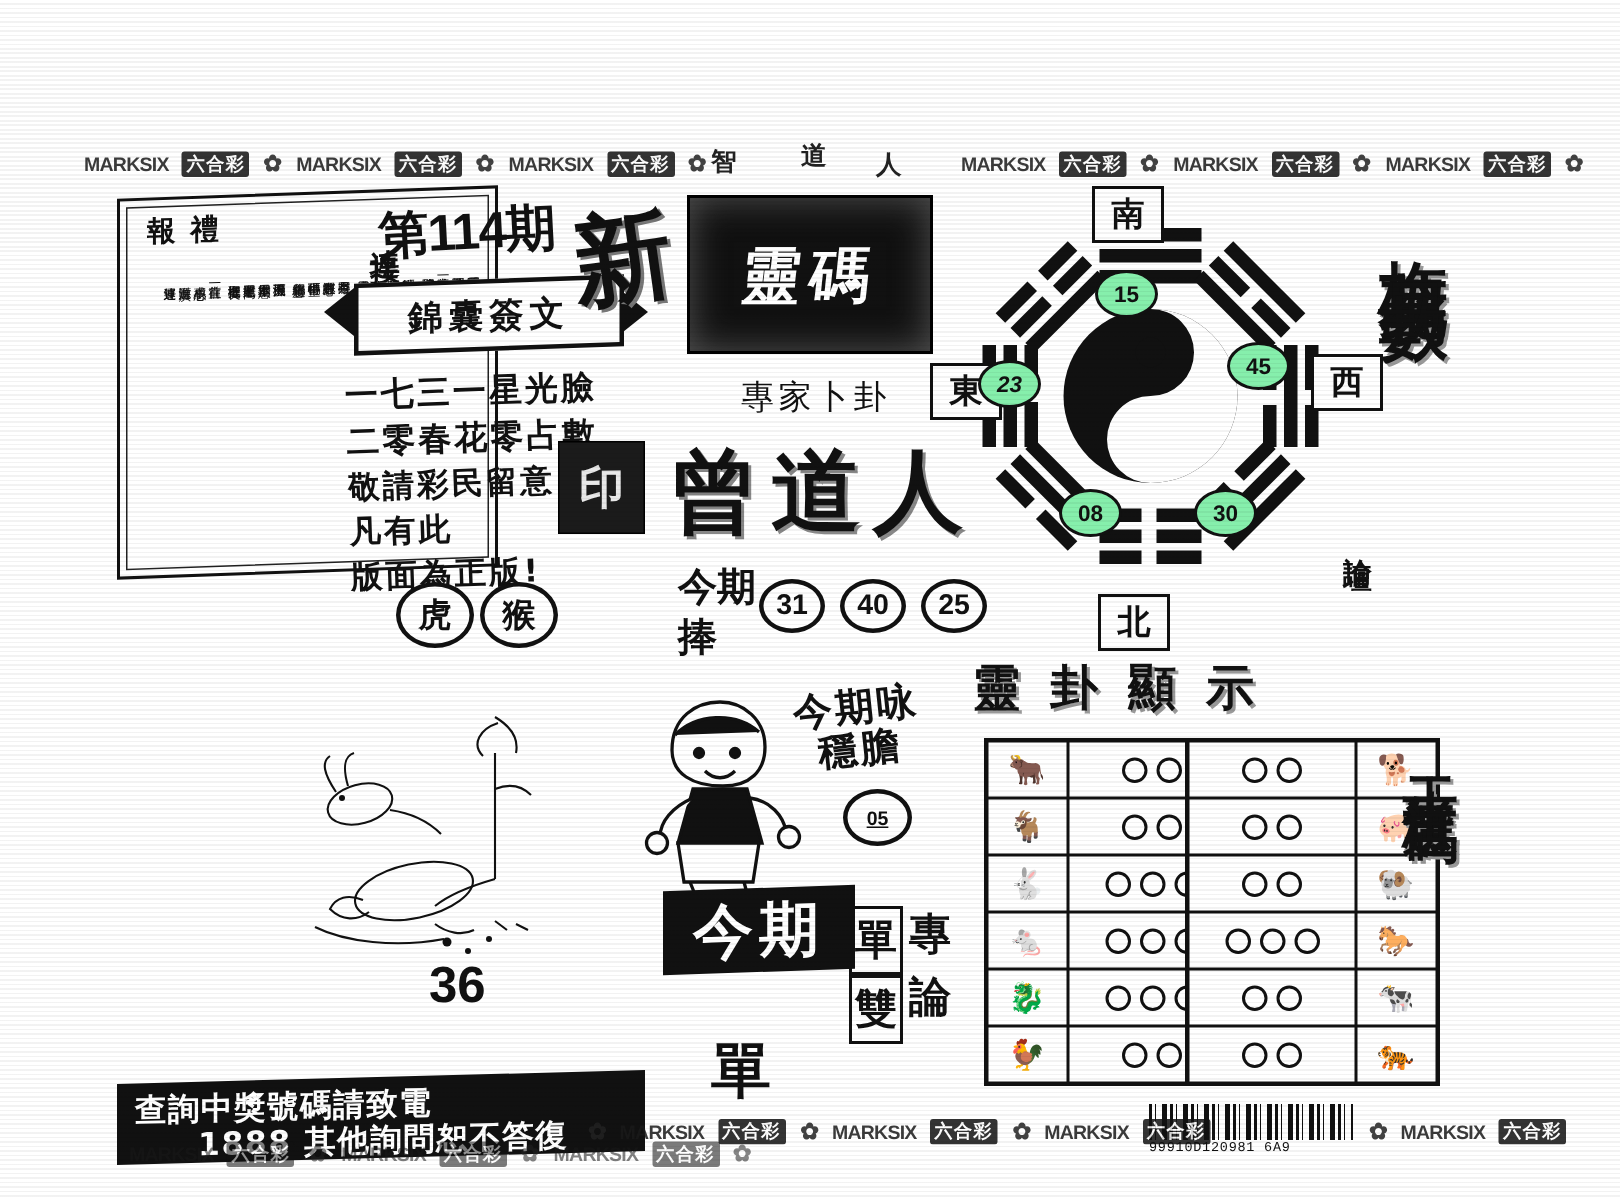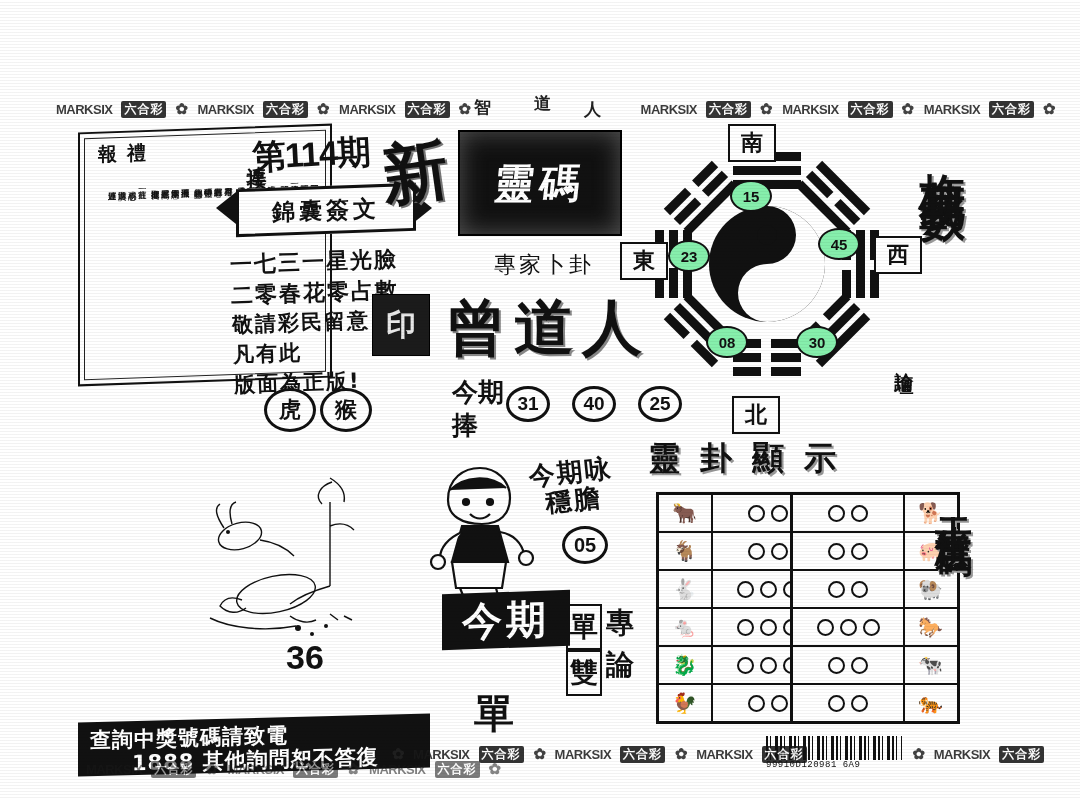--- a/index.html
+++ b/index.html
@@ -113,21 +113,21 @@
     position:absolute;left:494px;top:250px;font-size:22px;font-weight:normal;letter-spacing:3px;
   }
   .zengdao{
     position:absolute;left:446px;top:288px;font-size:60px;font-weight:bold;letter-spacing:8px;
     text-shadow:2px 2px 0 #888;
   }
   .jinqi{
     position:absolute;left:452px;top:376px;font-size:26px;font-weight:bold;line-height:1.25;
   }
   .balls{
-    position:absolute;left:506px;top:386px;display:flex;gap:22px;align-items:center;
+    position:absolute;left:506px;top:386px;display:flex;gap:10px;align-items:center;
   }
   .ball{
     width:38px;height:30px;border:3px solid #111;border-radius:50%;
     display:flex;align-items:center;justify-content:center;
     font-family:"Liberation Sans", sans-serif;font-size:19px;font-weight:bold;
     background:#fff;
   }
 
   
   .stamp{
@@ -211,21 +211,21 @@
   }
   .boy{position:absolute;left:420px;top:462px;width:120px;height:160px;}
 
   .wen1{
     position:absolute;left:530px;top:458px;font-size:26px;font-weight:bold;line-height:1.08;
     transform:rotate(-6deg);letter-spacing:2px;
   }
   .ball05{
     position:absolute;left:562px;top:526px;width:40px;height:32px;border:3px solid #111;border-radius:50%;
     display:flex;align-items:center;justify-content:center;font-family:"Liberation Sans", sans-serif;
-    font-size:20px;font-weight:bold;background:#fff;
+    font-size:13px;font-weight:bold;background:#fff;text-decoration:underline;
   }
   .jinqi-blk{
     position:absolute;left:442px;top:592px;width:128px;height:56px;background:#111;color:#fff;
     display:flex;align-items:center;justify-content:center;font-size:40px;font-weight:bold;letter-spacing:4px;
     transform:skewY(-2deg);
   }
   .dan-shuang{
     position:absolute;left:566px;top:604px;font-size:28px;font-weight:bold;line-height:1.5;
   }
   .ds-box{border:2px solid #111;padding:0 2px;display:inline-block;}
@@ -430,21 +430,21 @@
         </g>
       </g>
     </svg>
   </div>
   <div class="dir cn" style="left:728px;top:124px;">南</div>
   <div class="dir cn" style="left:620px;top:242px;">東</div>
   <div class="dir cn" style="left:874px;top:236px;">西</div>
   <div class="dir cn" style="left:732px;top:396px;">北</div>
 
   <div class="num-b" style="left:730px;top:180px;">15</div>
-  <div class="num-b" style="left:668px;top:240px;">23</div>
+  <div class="num-b" style="left:652px;top:240px;font-style:italic;">23</div>
   <div class="num-b" style="left:818px;top:228px;">45</div>
   <div class="num-b" style="left:706px;top:326px;">08</div>
   <div class="num-b" style="left:796px;top:326px;">30</div>
 
   <div class="meihua cn">梅花易數</div>
   <div class="luntan cn">論壇</div>
 
   <div class="lingua cn">靈卦顯示</div>
 
   <div class="ztable zt-left">

